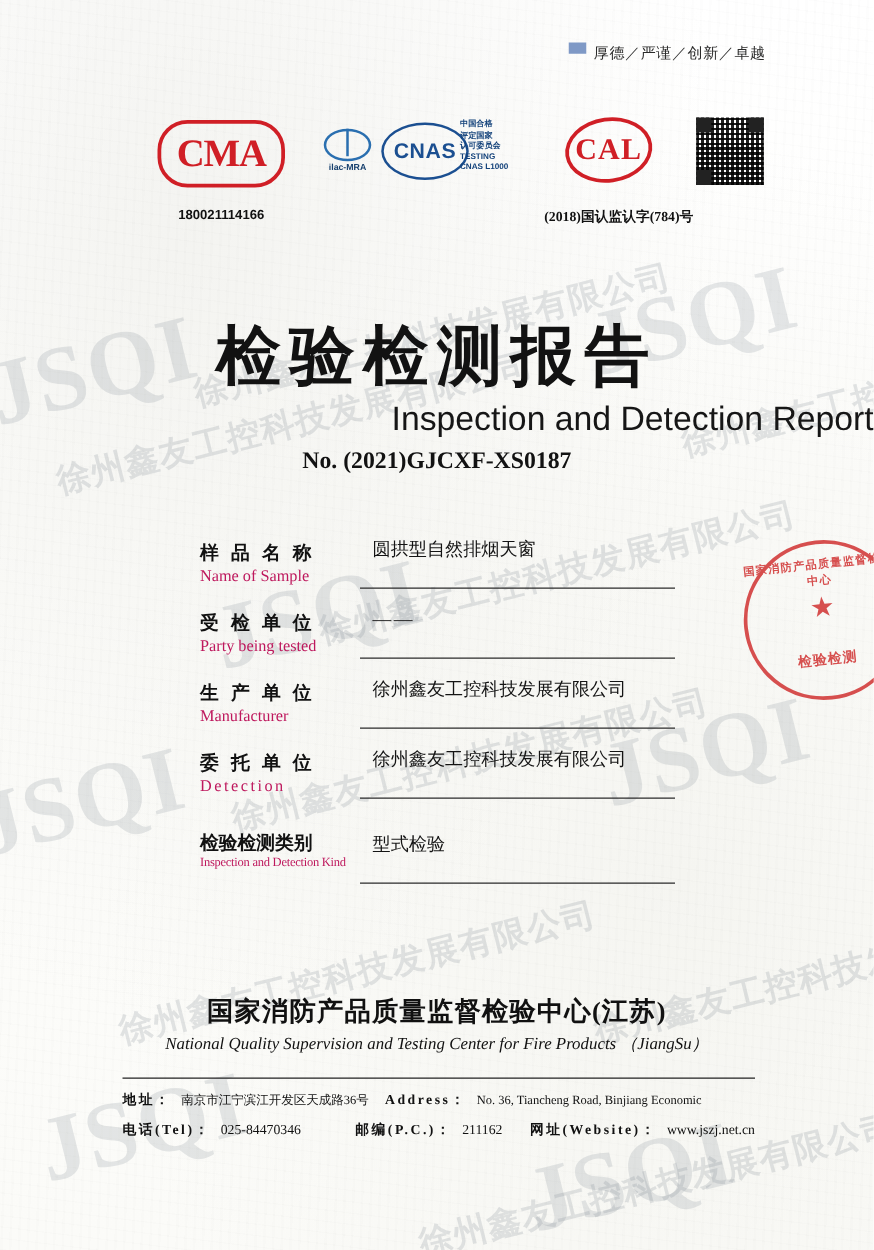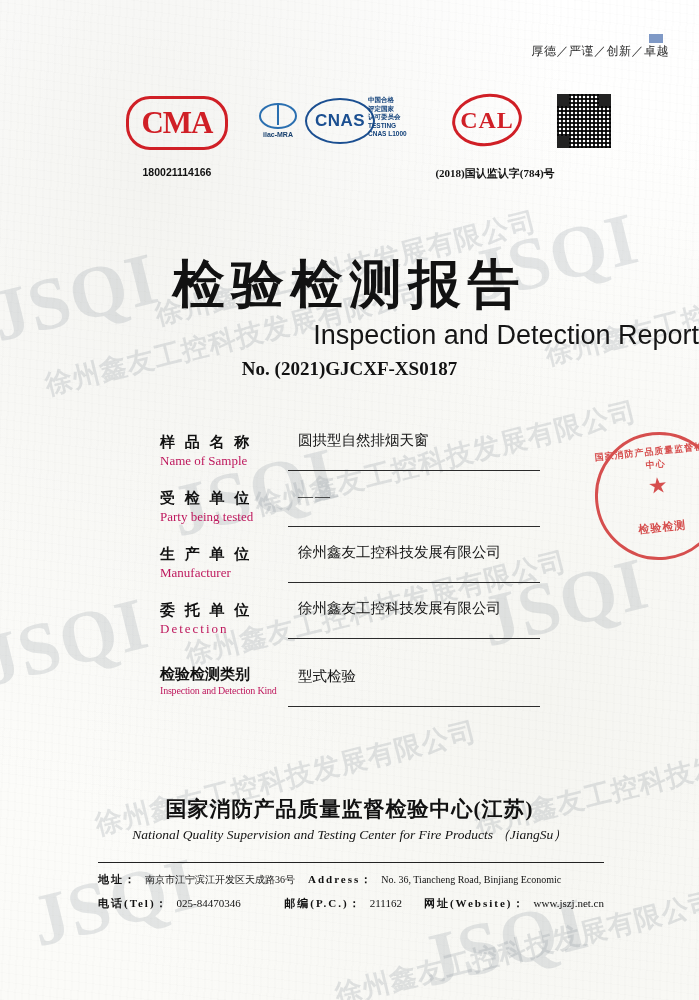--- a/index.html
+++ b/index.html
@@ -63,22 +63,21 @@
   }
 
   
   .topline {
     position: absolute;
     top: 34px;
     left: 455px;
     width: 214px;
     height: 14px;
     display: flex;
-    align-items: flex-end;
-    flex-direction: column;
+    align-items: flex-start;
   }
   .topline .tick {
     width: 14px; height: 9px;
     background: #7f99c6;
     margin-right: 6px;
     flex: none;
   }
   .topline .motto {
     font-size: 12px;
     color: #2a2a2a;

